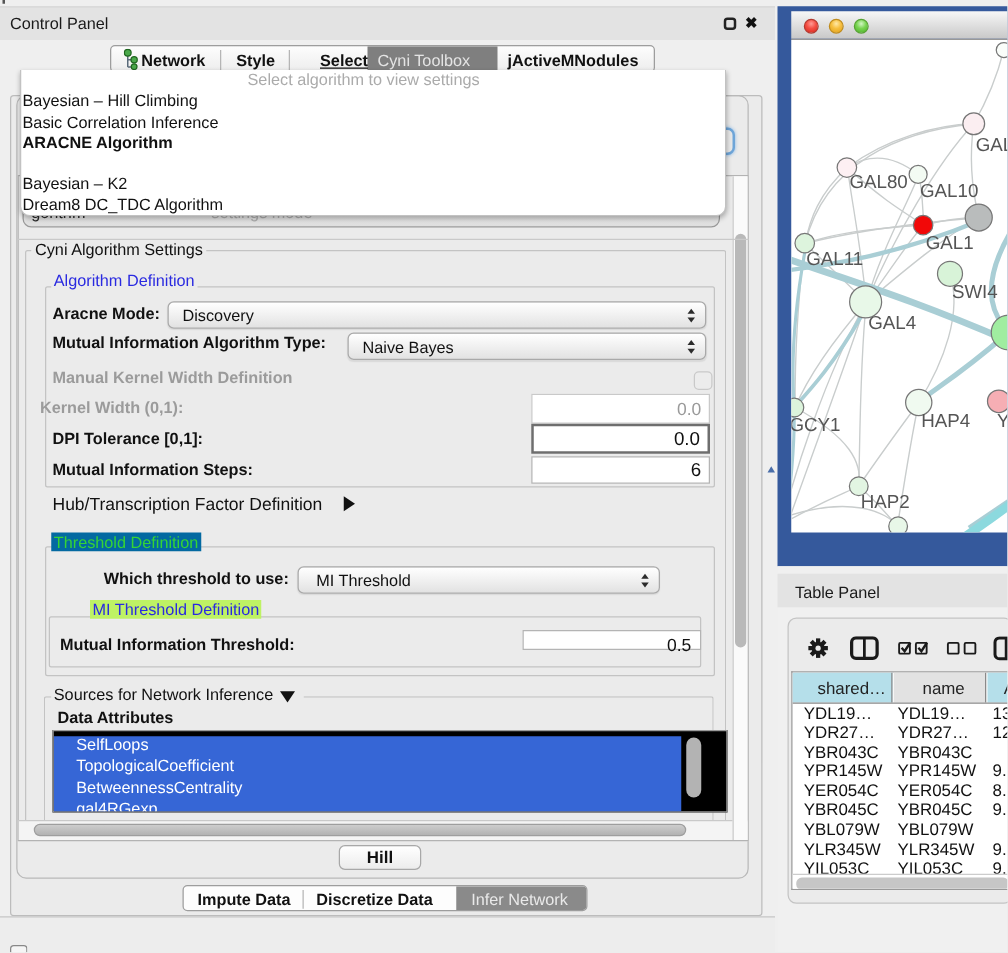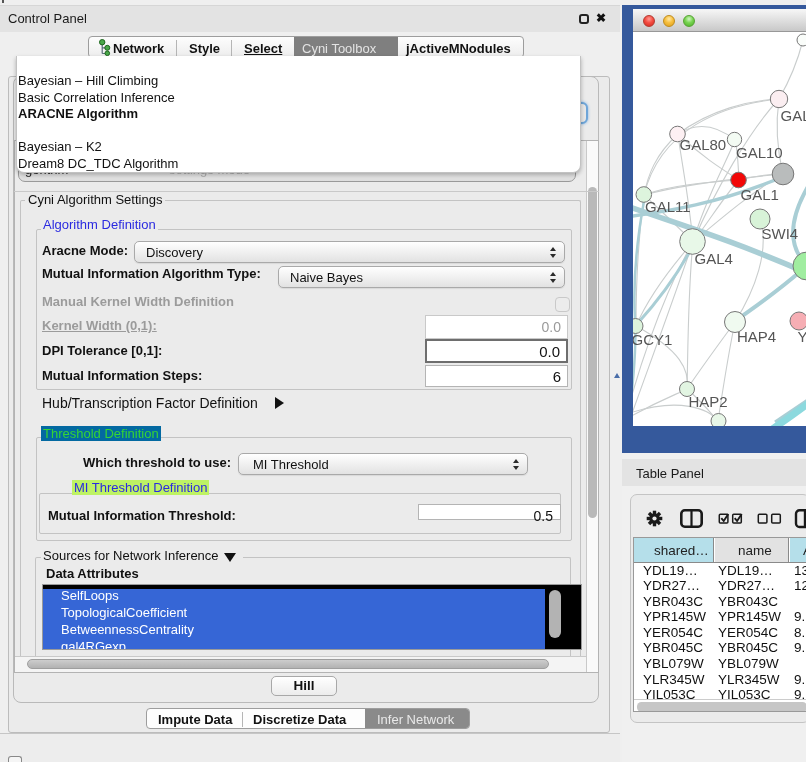--- a/index.html
+++ b/index.html
@@ -44,21 +44,21 @@
   <div class="abs" style="left:10px; top:2px; width:12px; height:17px;">
     <svg width="12" height="17" viewBox="0 0 12 17">
       <path d="M3.2 5 V14.5 M3.2 8.8 H7.8 M3.2 14.5 H7.8" stroke="#5a6b7a" stroke-width="1.2" fill="none"></path>
       <circle cx="3.2" cy="3.2" r="2.7" fill="#4aa84a" stroke="#1f661f" stroke-width="1"></circle>
       <circle cx="8.3" cy="8.8" r="2.5" fill="#4aa84a" stroke="#1f661f" stroke-width="1"></circle>
       <circle cx="8.3" cy="14.3" r="2.3" fill="#4aa84a" stroke="#1f661f" stroke-width="1"></circle>
     </svg>
   </div>
   <div class="abs b13" style="left:24px; top:4px;">Network</div>
   <div class="abs b13" style="left:100px; top:4px;">Style</div>
-  <div class="abs b13" style="left:155px; top:4px;text-decoration:underline;">Select</div>
+  <div class="abs b13" style="left:167px; top:4px;text-decoration:underline;">Select</div>
   <div class="abs b13" style="left:213px; top:4px; color:#e4e4e4; font-weight:normal;">Cyni Toolbox</div>
   <div class="abs b13" style="left:317px; top:4px;">jActiveMNodules</div>
 </div>
 
 <div class="abs" style="left:570px; top:102px; width:18px; height:22px; border:2px solid #6ea5d8; border-radius:6px; box-shadow:0 0 3px #7fb3e6; background:#e8e8e8;"></div>
 
 <div class="abs" style="left:14px; top:140px; width:585px; height:533px; border:1px solid #b3b3b3; background:#ebebeb;"></div>
 
 <div class="abs gbox" style="left:20px; top:200px; width:561px; height:472px; border-bottom:none; background:#ebebeb;"></div>
 <div class="abs" style="left:25px; top:192px; background:#ebebeb; padding:0 3px; font-size:13px; color:#111;">Cyni Algorithm Settings</div>
@@ -74,21 +74,21 @@
 
 <div class="abs b13" style="left:42px; top:266px;">Mutual Information Algorithm Type:</div>
 <div class="abs combo" style="left:278px; top:266px; width:287px; height:22px;">
   <div class="abs" style="left:11px; top:3px; font-size:13px; color:#111;">Naive Bayes</div>
   <div class="spin"></div>
 </div>
 
 <div class="abs b13" style="left:42px; top:294px; color:#9b9b9b;">Manual Kernel Width Definition</div>
 <div class="abs" style="left:555px; top:297px; width:15px; height:15px; border:1px solid #c9c9c9; border-radius:4px; background:#ececec;"></div>
 
-<div class="abs b13" style="left:42px; top:318px; color:#9b9b9b;text-decoration:underline;">Kernel Width (0,1):</div>
+<div class="abs b13" style="left:32px; top:318px; color:#9b9b9b;">Kernel Width (0,1):</div>
 <div class="abs field" style="left:425px; top:315px; width:143px; height:24px; color:#9a9a9a; border-color:#c9c9c9; padding:3px 6px 0 0;">0.0</div>
 
 <div class="abs b13" style="left:42px; top:343px;">DPI Tolerance [0,1]:</div>
 <div class="abs field" style="left:425px; top:339px; width:143px; height:24px; border:2px solid #6e6e6e; padding:2px 6px 0 0; font-size:15px;">0.0</div>
 
 <div class="abs b13" style="left:42px; top:368px;">Mutual Information Steps:</div>
 <div class="abs field" style="left:425px; top:365px; width:143px; height:22px; padding:2px 6px 0 0; font-size:15px;">6</div>
 
 <div class="abs" style="left:42px; top:395px; font-size:14px; color:#111;">Hub/Transcription Factor Definition</div>
 <div class="abs" style="left:275px; top:397px; width:0; height:0; border-left:9px solid #111; border-top:6px solid transparent; border-bottom:6px solid transparent;"></div>
@@ -141,20 +141,21 @@
 <div class="abs" style="left:0; top:733px; width:620px; height:29px; background:#ededed; border-top:1px solid #c6c6c6;"></div>
 <div class="abs" style="left:8px; top:756px; width:14px; height:6px; border:1px solid #888; border-bottom:none; background:#f5f5f5; border-radius:3px 3px 0 0;"></div>
 
 <div class="abs" style="left:18px; top:158px; width:558px; height:24px; border:1px solid #9a9a9a; border-radius:7px; background:linear-gradient(#f8f8f8,#dedede); overflow:hidden;">
   <div class="abs" style="left:6px; top:3px; font-size:13px; color:#2b2b2b;">gorithm</div>
   <div class="abs" style="left:150px; top:3px; font-size:13px; color:#b0b0b0;">settings mode</div>
 </div>
 <div class="abs" style="left:14px; top:191px; width:585px; height:1px; background:#c9c9c9;"></div>
 
 <div class="abs" style="left:16px; top:56px; width:565px; height:117px; background:#fff; border:1px solid #c2c2c2; border-top:none; border-radius:0 0 8px 8px; box-shadow:0 2px 4px rgba(0,0,0,0.28); z-index:50;">
+  <div class="abs" style="left:181px; top:0px; font-size:13px; color:#ababab;">Select algorithm to view settings</div>
   <div class="abs" style="left:1px; top:17px; font-size:13px; color:#111;">Bayesian – Hill Climbing</div>
   <div class="abs" style="left:1px; top:33.5px; font-size:13px; color:#111;">Basic Correlation Inference</div>
   <div class="abs" style="left:1px; top:50px; font-size:13px; font-weight:bold; color:#111;">ARACNE Algorithm</div>
   <div class="abs" style="left:1px; top:83px; font-size:13px; color:#111;">Bayesian – K2</div>
   <div class="abs" style="left:1px; top:99.5px; font-size:13px; color:#111;">Dream8 DC_TDC Algorithm</div>
 </div>
 
 <div class="abs" style="left:622px; top:5px; width:184px; height:448px; background:#35599c;"></div>
 <div class="abs" style="left:633px; top:9px; width:173px; height:23px; background:linear-gradient(#f7f7f7,#c8c8c8); border-bottom:1px solid #989898;"></div>
 <div class="abs" style="left:643px; top:15px; width:12px; height:12px; border-radius:50%; background:radial-gradient(circle at 50% 30%, #ff9a94 0%, #f44d42 45%, #d4281e 100%); border:0.5px solid #b33a30;"></div>

